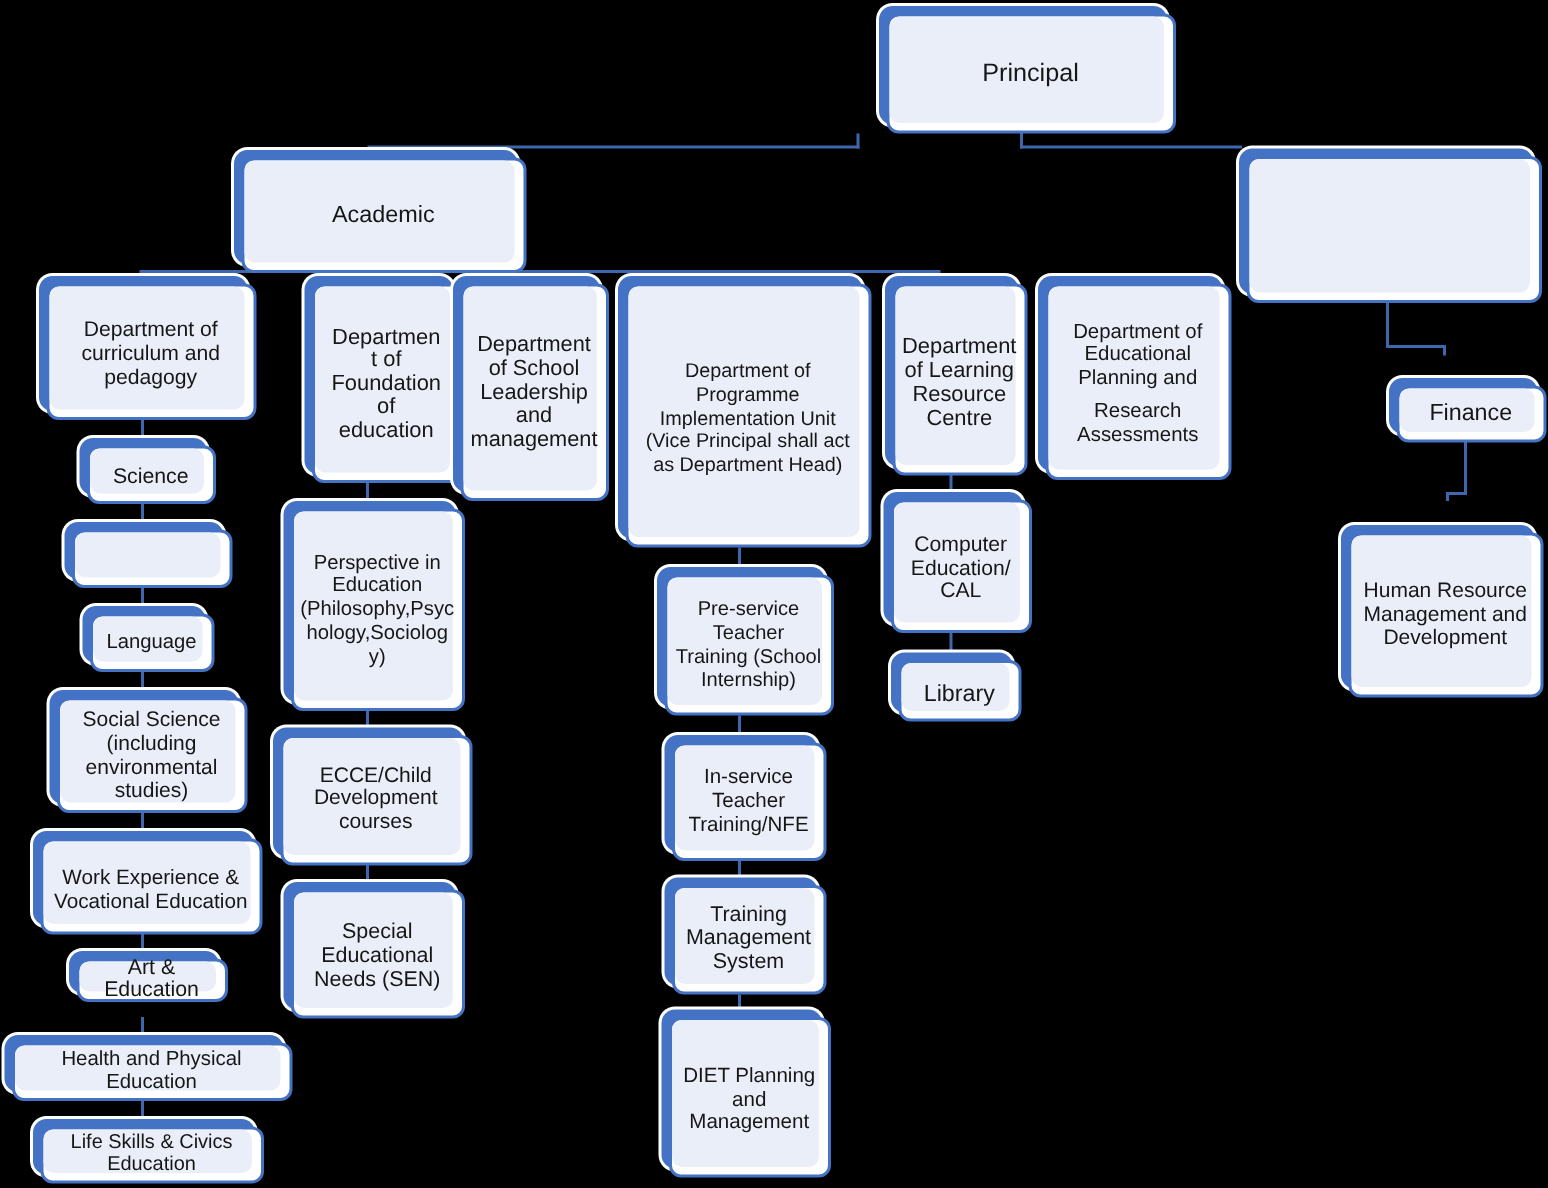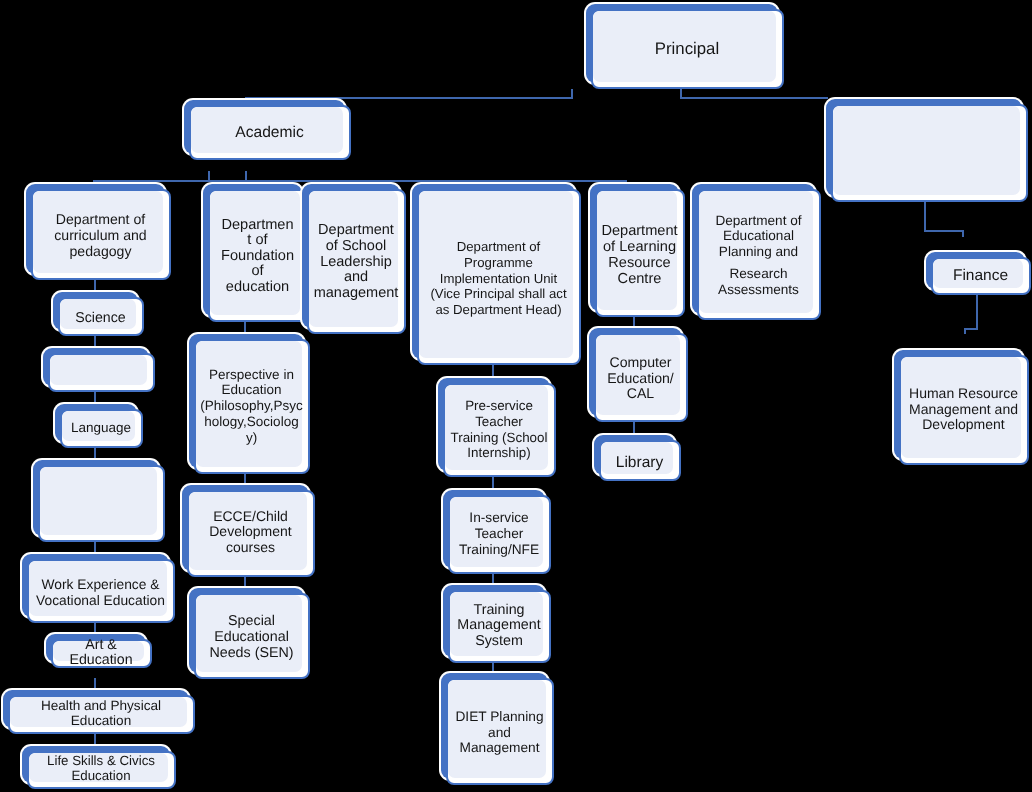--- a/index.html
+++ b/index.html
@@ -55,21 +55,21 @@
   <div class="conn" style="left:964px;top:328px;width:2px;height:6px;"></div>
   <div class="node" style="left:584px;top:2px;width:200px;height:87px;">
     <div class="back"></div>
     <div class="front">
         <div class="inner"></div>
       </div>
     <div class="txt" style="font-size:16.8px;line-height:19px;margin-top:-5px">
       <span>Principal</span>
     </div>
   </div>
-  <div class="node" style="left:182px;top:98px;width:169px;height:62px;">
+  <div class="node" style="left:154px;top:98px;width:169px;height:84px;padding-left:28px;">
     <div class="back"></div>
     <div class="front">
         <div class="inner"></div>
       </div>
     <div class="txt" style="font-size:15.6px;line-height:18px;margin-top:-3px">
       <span>Academic</span>
     </div>
   </div>
   <div class="node" style="left:824px;top:97px;width:204px;height:105px;">
     <div class="back"></div>
@@ -175,20 +175,26 @@
       </div>
     <div class="txt" style="font-size:13.5px;line-height:16px;margin-top:-5px">
       <span>Language</span>
     </div>
   </div>
   <div class="node" style="left:31px;top:458px;width:134px;height:84px;">
     <div class="back"></div>
     <div class="front">
         <div class="inner"></div>
       </div>
+    <div class="txt" style="font-size:14.0px;line-height:15.8px;margin-top:-3px">
+      <span>Social Science</span>
+      <span>(including</span>
+      <span>environmental</span>
+      <span>studies)</span>
+    </div>
   </div>
   <div class="node" style="left:20px;top:552px;width:155px;height:71px;">
     <div class="back"></div>
     <div class="front">
         <div class="inner"></div>
       </div>
     <div class="txt" style="font-size:13.8px;line-height:15.5px;margin-top:0px">
       <span>Work Experience &amp;</span>
       <span>Vocational Education</span>
     </div>

